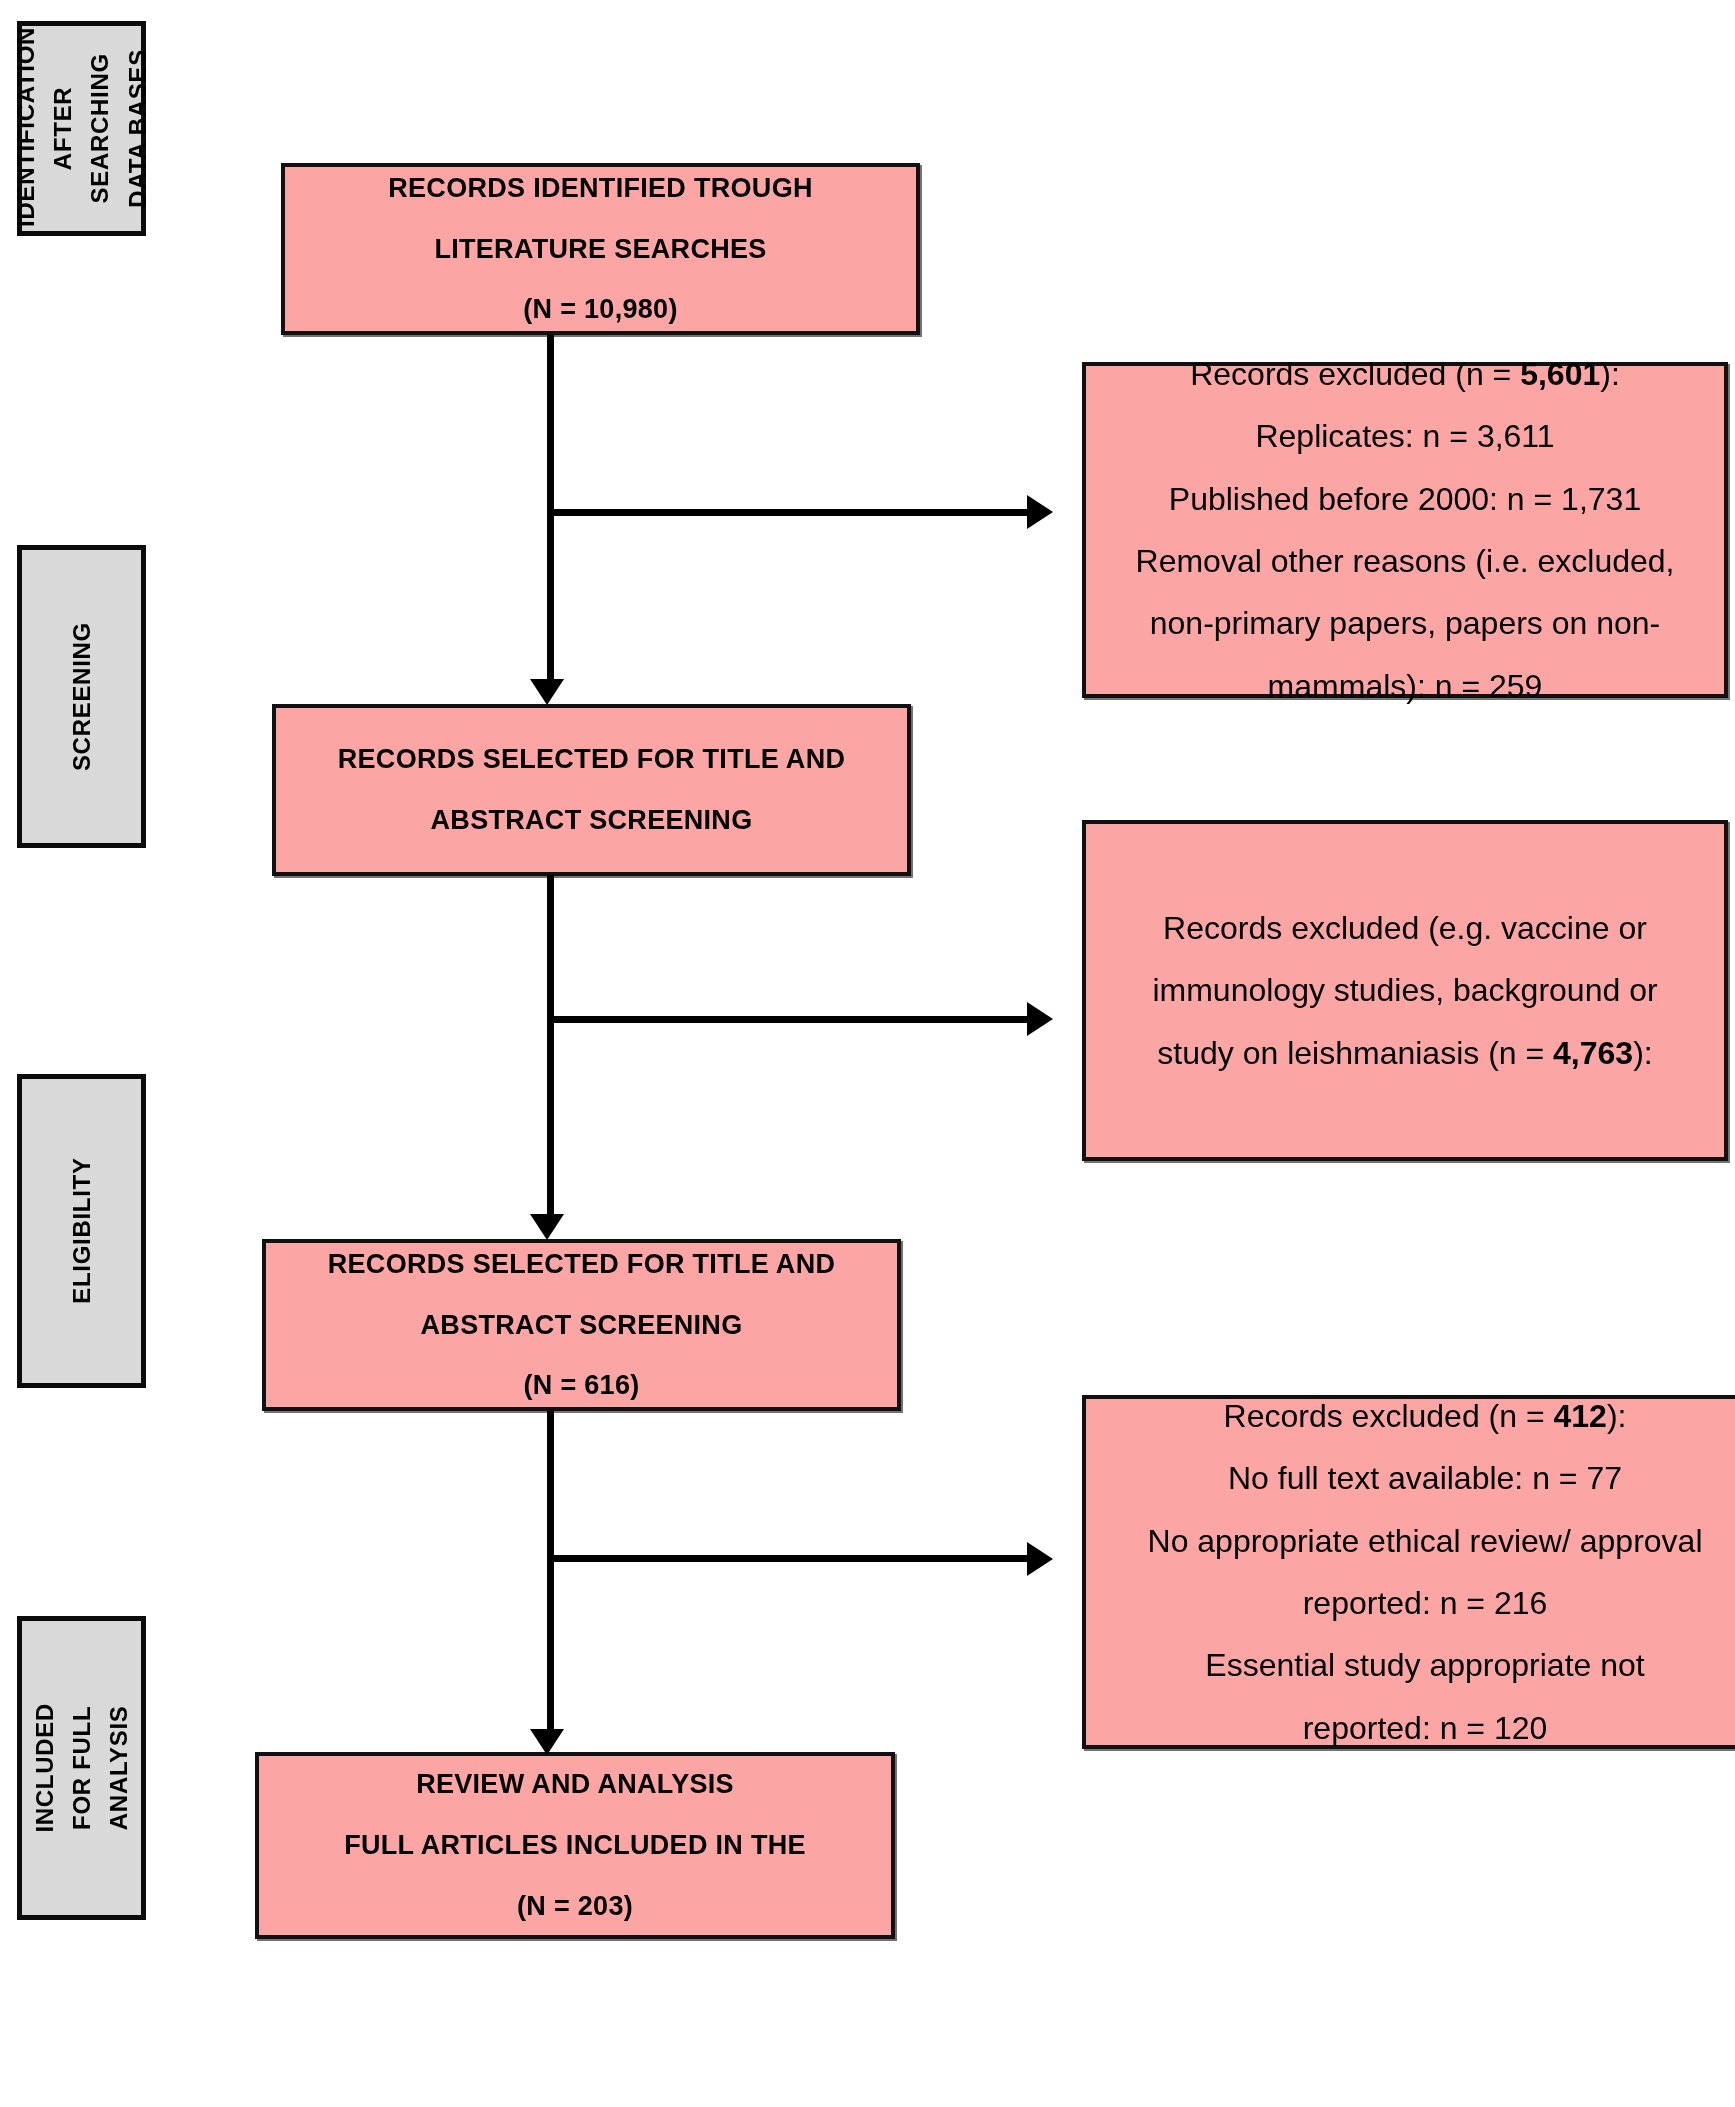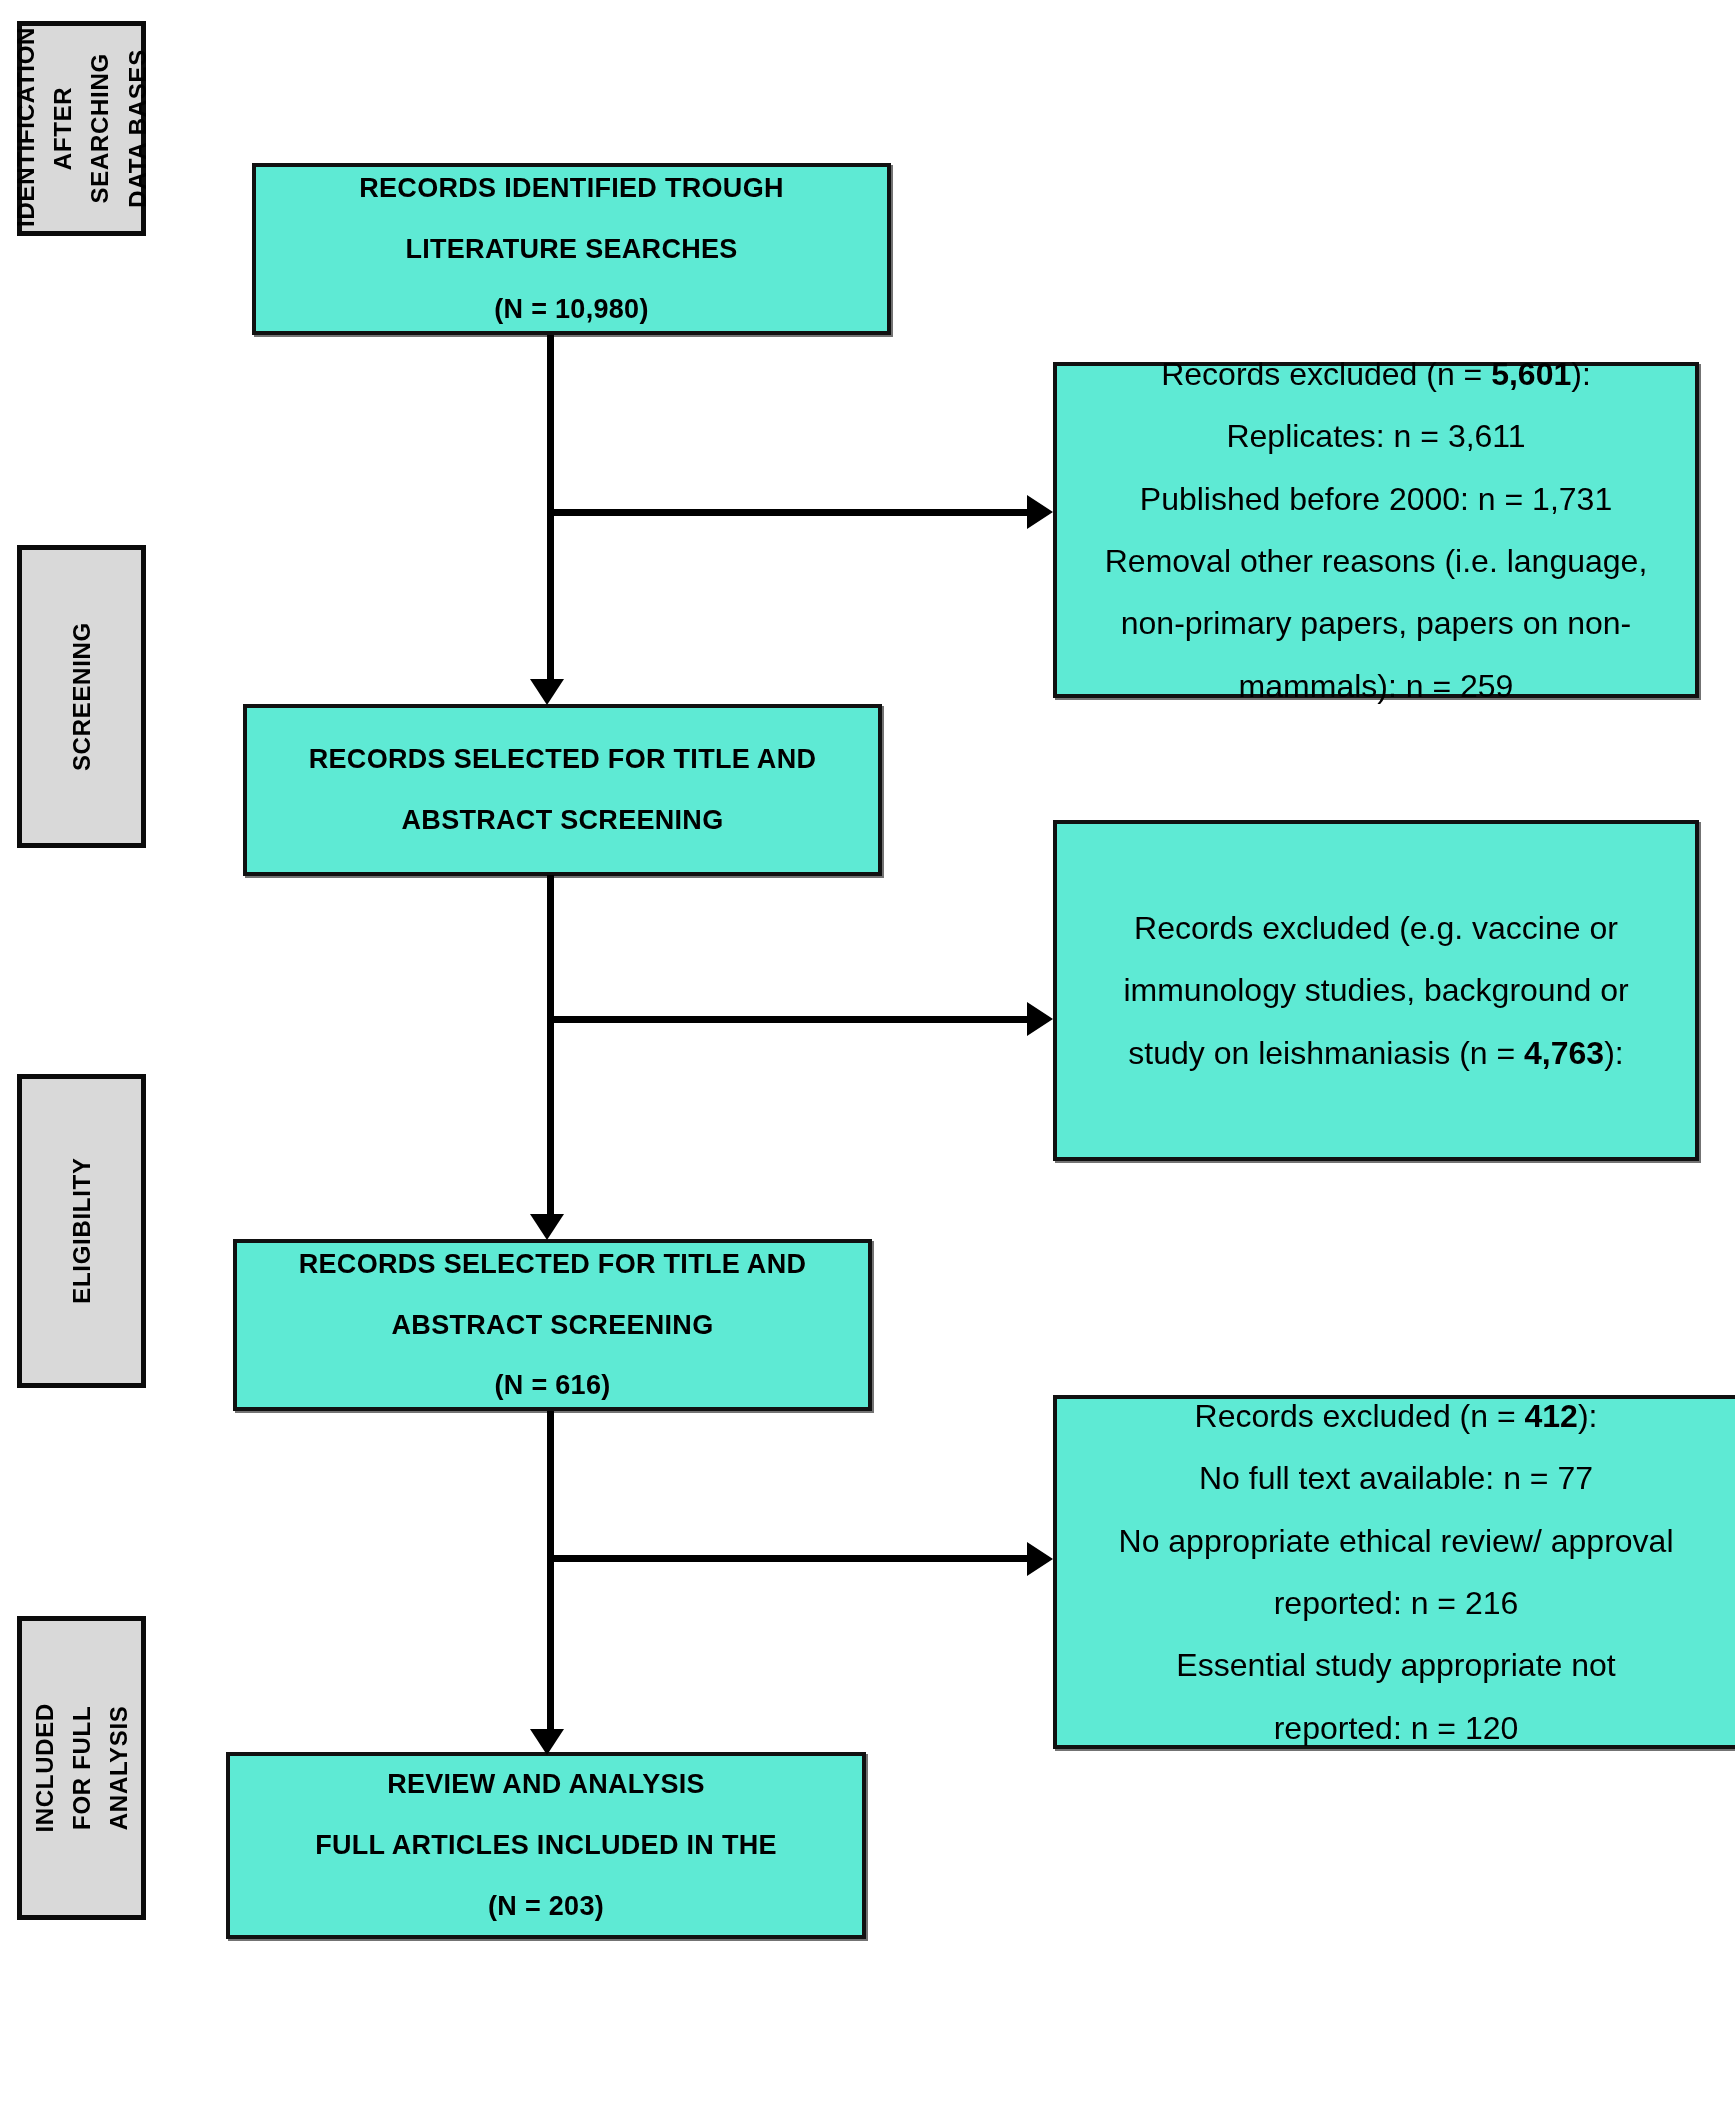--- a/index.html
+++ b/index.html
@@ -31,27 +31,28 @@
   #sl-screening{left:17px;top:545px;width:129px;height:303px;}
   #sl-screening .rot{font-size:24px;}
   #sl-eligibility{left:17px;top:1074px;width:129px;height:314px;}
   #sl-eligibility .rot{font-size:24px;}
   #sl-included{left:17px;top:1616px;width:129px;height:304px;}
   #sl-included .rot{font-size:24px;width:282px;}
 
   
   .flow-box{
     position:absolute;
-    background:#5eead4;
+    background:#fca5a5;
     border:4.6px solid #111111;
     box-sizing:border-box;
     display:flex;flex-direction:column;
     align-items:center;justify-content:center;
     text-align:center;
     box-shadow:2px 2px 0 rgba(0,0,0,0.55);
+    margin-left:29px;
   }
   .flow-box .ln{display:block;width:100%;}
 
   .main-box .ln{font-size:27px;font-weight:bold;letter-spacing:0.3px;line-height:2.25;}
   .excl-box .ln{font-size:32px;line-height:1.95;}
 
   .b{font-weight:bold;}
   .it{font-style:italic;}
 
   #box-identified{left:252px;top:163px;width:639px;height:172px;}
@@ -144,21 +145,21 @@
   <div class="flow-box main-box" id="box-included">
     <span class="ln">REVIEW AND ANALYSIS</span>
     <span class="ln">FULL ARTICLES INCLUDED IN THE</span>
     <span class="ln b">(N = 203)</span>
   </div>
 
   <div class="flow-box excl-box" id="box-excl-1">
     <span class="ln"><span>Records excluded (n = </span><span class="b">5,601</span><span>):</span></span>
     <span class="ln">Replicates: n = 3,611</span>
     <span class="ln">Published before 2000: n = 1,731</span>
-    <span class="ln">Removal other reasons (i.e. language,</span>
+    <span class="ln">Removal other reasons (i.e. excluded,</span>
     <span class="ln">non-primary papers, papers on non-</span>
     <span class="ln">mammals): n = 259</span>
   </div>
 
   <div class="flow-box excl-box" id="box-excl-2">
     <span class="ln">Records excluded (e.g. vaccine or</span>
     <span class="ln">immunology studies, background or</span>
     <span class="ln"><span>study on leishmaniasis  (n = </span><span class="b">4,763</span><span>):</span></span>
   </div>
 

